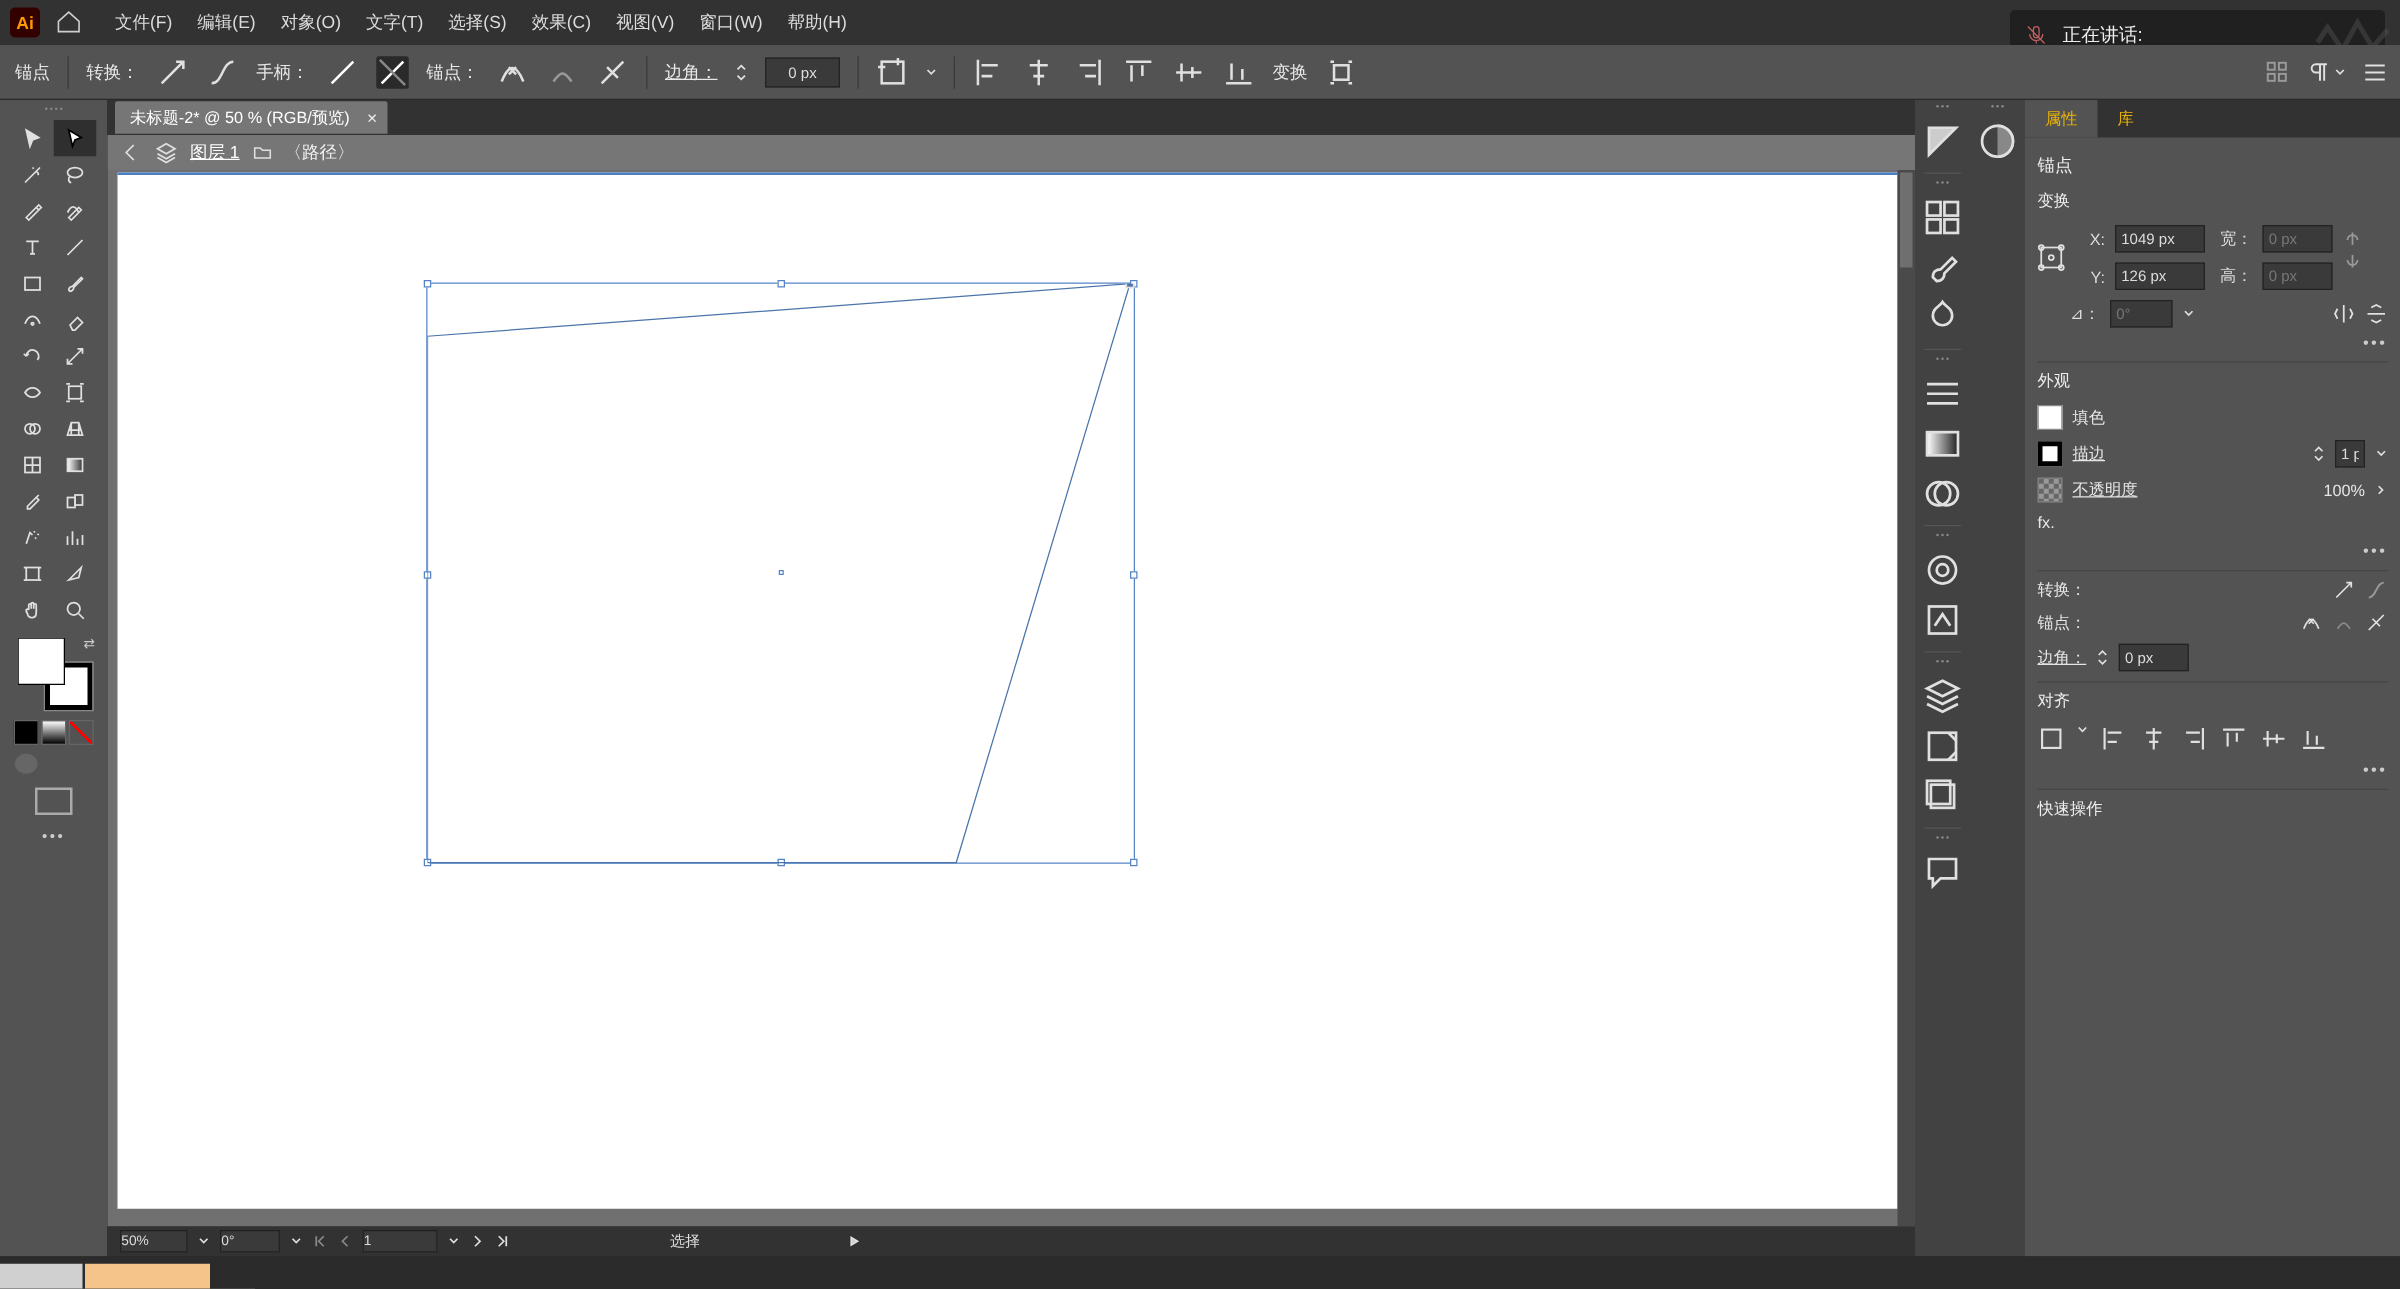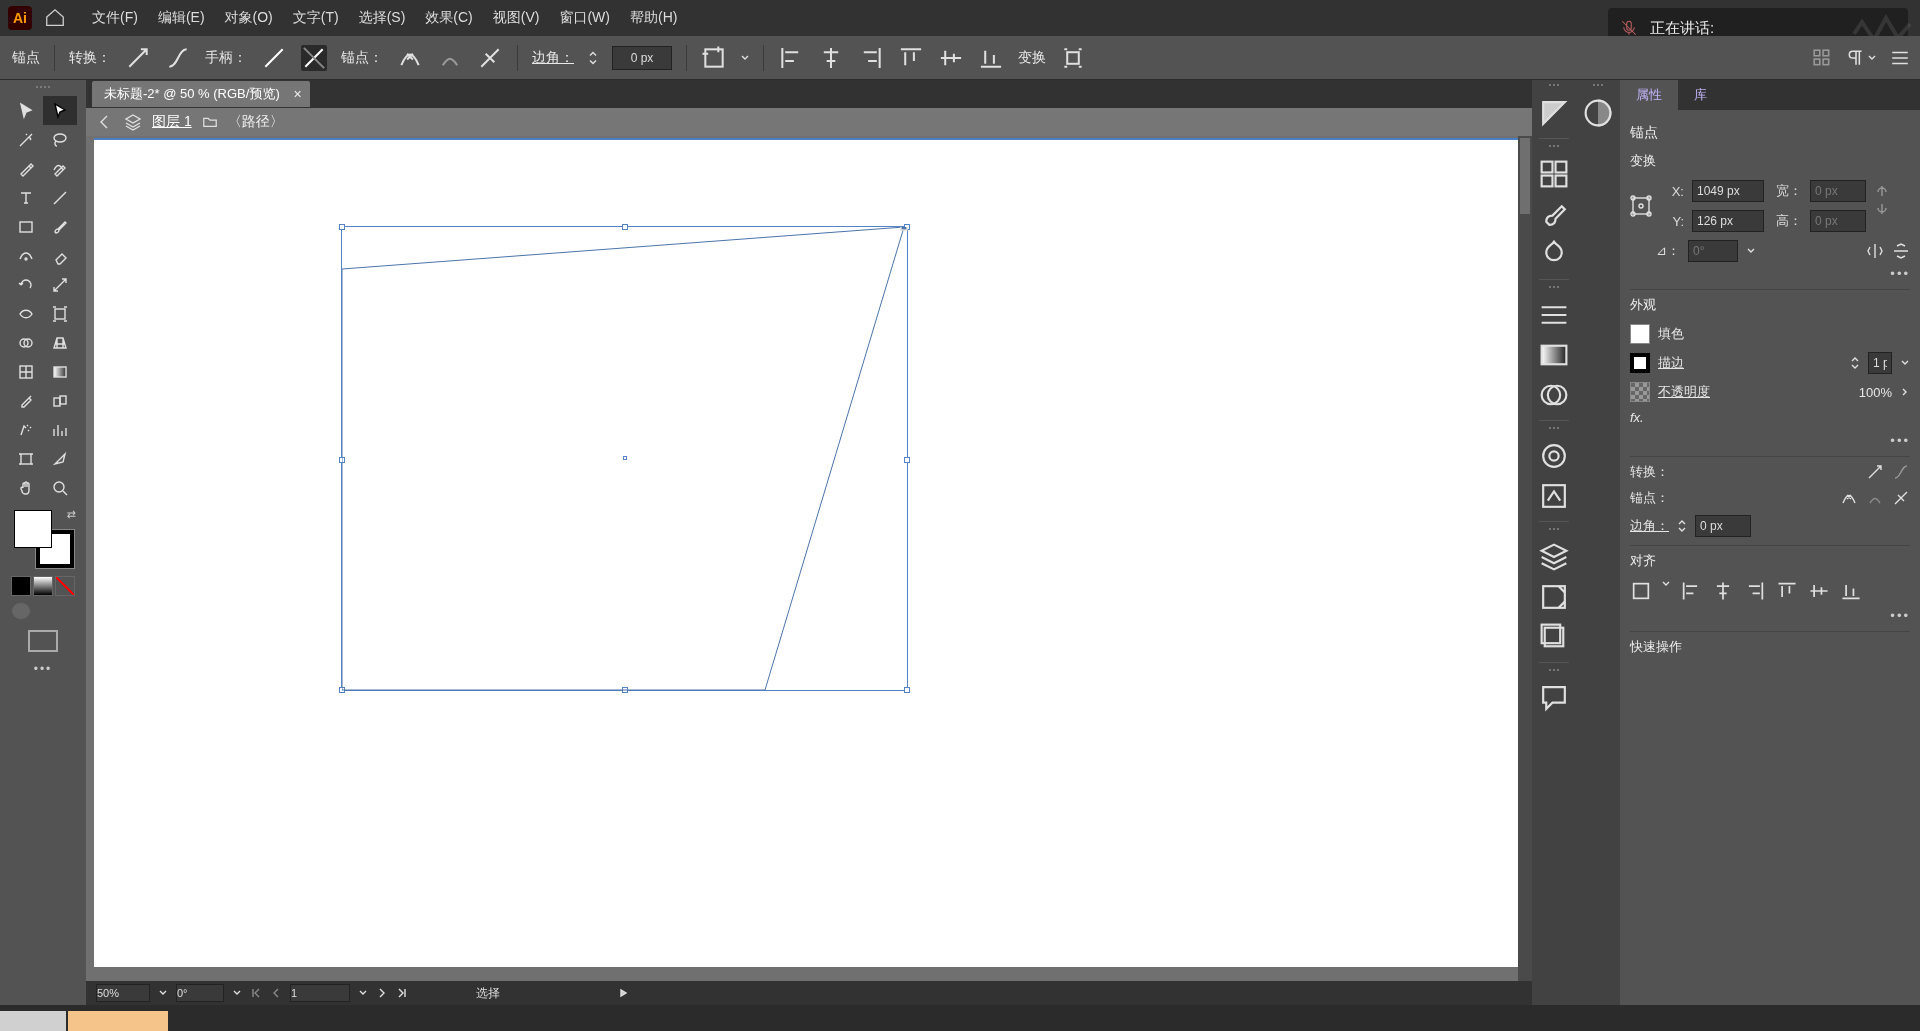--- a/index.html
+++ b/index.html
@@ -53,21 +53,21 @@
 .vscroll .thumb{width:10px;margin:2px;background:#6f6f6f;height:9%}
 .status{height:24px;background:#323232;display:flex;align-items:center;padding:0 10px;gap:8px;font-size:12px;color:#ddd}
 .status select,.status input{background:#3a3a3a;border:1px solid #222;color:#ddd;height:18px;font-size:11px}
 .panel-dock1,.panel-dock2{width:44px;background:#424242;display:flex;flex-direction:column;align-items:center;padding-top:4px;gap:2px}
 .dock-item{width:34px;height:34px;display:flex;align-items:center;justify-content:center;color:#ddd;margin:2px 0}
 .dock-sep{width:30px;height:1px;background:#555;margin:4px 0}
 .dock-grip{width:28px;height:6px;display:flex;justify-content:center;gap:2px;margin-bottom:2px}
 .dock-grip span{width:2px;height:2px;background:#888;border-radius:50%}
 .right-panel{width:300px;background:#535353;display:flex;flex-direction:column}
 .rp-tabs{height:30px;background:#323232;display:flex}
-.rp-tab{padding:6px 16px;font-size:13px;color:#c4b5fd}
+.rp-tab{padding:6px 16px;font-size:13px;color:#eab308}
 .rp-tab.active{background:#535353}
 .rp-body{flex:1;padding:8px 10px;overflow:auto;font-size:13px;color:#e6e6e6}
 .rp-h{font-size:14px;color:#eee;margin:6px 0 10px}
 .rp-sec{margin-bottom:8px}
 .rp-sec-title{font-size:13px;color:#eee;margin-bottom:10px}
 .row{display:flex;align-items:center;gap:8px;margin-bottom:8px}
 .row .lab{width:24px;text-align:right;color:#ddd}
 .row input{width:72px;height:22px;background:#3a3a3a;border:1px solid #222;color:#ddd;padding:9px 4px;font-size:12px}
 .row input.dim{color:#777}
 .swatch-sm{width:20px;height:20px;border:1px solid #888}
@@ -484,21 +484,21 @@
       <input style="width: 60px;" value="1">
       <svg width="10" height="10" viewBox="0 0 10 10">
           <path d="M2 3 5 6 8 3"></path>
         </svg>
       <svg width="12" height="12" viewBox="0 0 12 12">
           <path d="M4 2 8 6l-4 4"></path>
         </svg>
       <svg width="12" height="12" viewBox="0 0 12 12">
           <path d="M9 2v8M3 2l4 4-4 4"></path>
         </svg>
-      <span style="margin-left:60px">选择</span>
+      <span style="margin-left:120px">选择</span>
       <svg width="10" height="10" style="margin-left:110px" viewBox="0 0 10 10">
           <path d="M3 2v6l5-3z" fill="#ccc"></path>
         </svg>
     </div>
   </div>
 
   <div class="panel-dock1">
     <div class="dock-grip">
         <span></span>
         <span></span>
@@ -710,21 +710,21 @@
         <div class="row">
           <div class="swatch-sm checker"></div>
           <span class="underline">不透明度</span>
           <div style="flex:1"></div>
           <span>100%</span>
           <svg width="10" height="10" viewBox="0 0 10 10">
               <path d="M3 2 6 5 3 8"></path>
             </svg>
         </div>
         <div class="row">
-          <span style="font-style:italic">fx.</span>
+          <span style="">fx.</span>
         </div>
         <div style="text-align:right;color:#ccc;letter-spacing:2px">•••</div>
       </div>
       <div class="quick-line"></div>
 
       <div class="rp-sec">
         <div class="row">
           <span>转换：</span>
           <div style="flex:1"></div>
           <svg width="18" height="18" viewBox="0 0 18 18">

